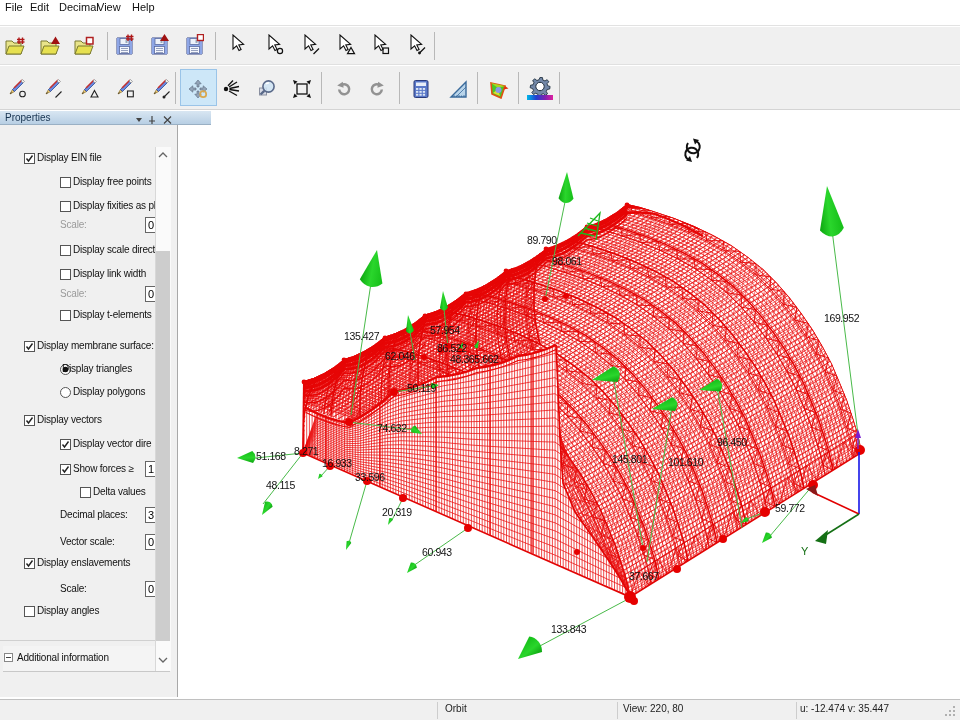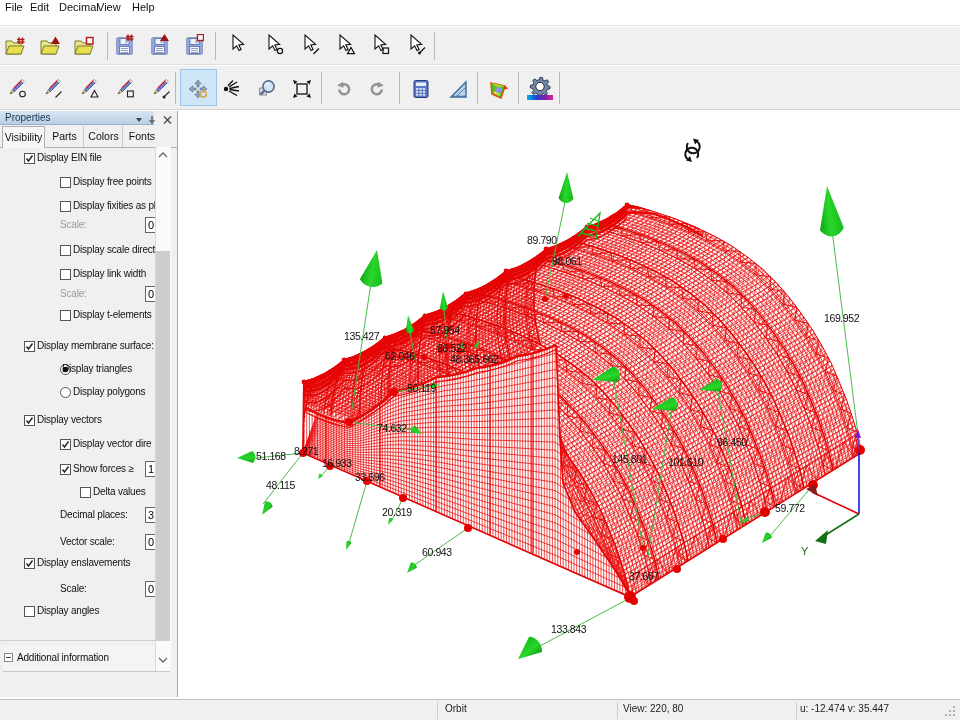--- a/index.html
+++ b/index.html
@@ -5,21 +5,21 @@
        font-family:"Liberation Sans", sans-serif; background:#fff; }
 .menubar { position:absolute; left:0; top:0; width:960px; height:26px;
   background:#fff; border-bottom:1px solid #e2e2e2; font-size:11px; color:#111; }
 .menubar span { position:absolute; top:1px; }
 .tb { position:absolute; left:0; width:960px; background:#f0f0f0; }
 .tb1 { top:27px; height:38px; border-bottom:1px solid #e0e0e0; }
 .tb2 { top:66px; height:44px; border-bottom:1px solid #d4d4d4; }
 .vsep { position:absolute; width:1px; background:#b8b8b8; }
 .panel { position:absolute; left:0; top:111px; width:178px; height:586px;
   background:#f0f0f0; border-right:1px solid #a8a8a8; font-size:11px; }
-.phead { position:absolute; left:0; top:0; width:154px; height:14px;
+.phead { position:absolute; left:0; top:0; width:211px; height:14px;
   background:linear-gradient(#d8e6f2,#b8cfe4); border-bottom:1px solid #9ab0c4;
   color:#16324f; font-size:10px; padding:1px 0 0 5px; }
 .ptabs { position:absolute; left:0; top:15px; width:177px; height:21px; }
 .ptab { position:absolute; top:0; height:21px; font-size:10.5px; color:#111;
   padding-top:4px; text-align:center; }
 .pl { position:absolute; font-size:10px; letter-spacing:-0.2px; color:#111; white-space:nowrap; }
 .pl.gray { color:#9a9a9a; }
 .statusbar { position:absolute; left:0; top:699px; width:960px; height:21px;
   background:#f0f0f0; border-top:1px solid #c0c0c0; font-size:10px; color:#222; }
 .statusbar span { position:absolute; top:3px; }
@@ -262,27 +262,20 @@
 
 <div class="panel">
  <div class="phead">Properties</div>
  <svg style="position:absolute;left:135px;top:4px" width="38" height="10" viewBox="0 0 38 10">
    <path d="M1,3 L7,3 L4,7 Z" fill="#444"></path>
    <g stroke="#444" stroke-width="1.2" fill="none">
      <path d="M17,1 L17,6 M14,6 L20,6 M17,6 L17,9"></path>
      <path d="M29,1.5 L36,8.5 M36,1.5 L29,8.5"></path>
       </g>
  </svg>
- <div class="ptabs">
-   <div style="position:absolute;left:0;top:21px;width:177px;height:1px;background:#b0b0b0"></div>
-   <div class="ptab" style="left:2px;width:43px;background:#f7f7f7;border:1px solid #b0b0b0;border-bottom:none;height:22px">Visibility</div>
-   <div class="ptab" style="left:46px;width:38px;border-right:1px solid #c8c8c8">Parts</div>
-   <div class="ptab" style="left:85px;width:38px;border-right:1px solid #c8c8c8">Colors</div>
-   <div class="ptab" style="left:124px;width:36px">Fonts</div>
- </div>
  <svg style="position:absolute;left:24px;top:42px" width="11" height="11" viewBox="0 0 11 11">
       <rect x="0.5" y="0.5" width="10" height="10" fill="#fff" stroke="#555" stroke-width="1"></rect>
       <path d="M2.5,5.5 L4.5,8 L8.5,2.5" fill="none" stroke="#222" stroke-width="1.4"></path>
     </svg>
 <div class="pl " style="left:37px;top:41px">Display EIN file</div>
 <svg style="position:absolute;left:60px;top:66px" width="11" height="11" viewBox="0 0 11 11">
       <rect x="0.5" y="0.5" width="10" height="10" fill="#fff" stroke="#555" stroke-width="1"></rect>
     </svg>
 <div class="pl " style="left:73px;top:65px">Display free points</div>
 <svg style="position:absolute;left:60px;top:90px" width="11" height="11" viewBox="0 0 11 11">

